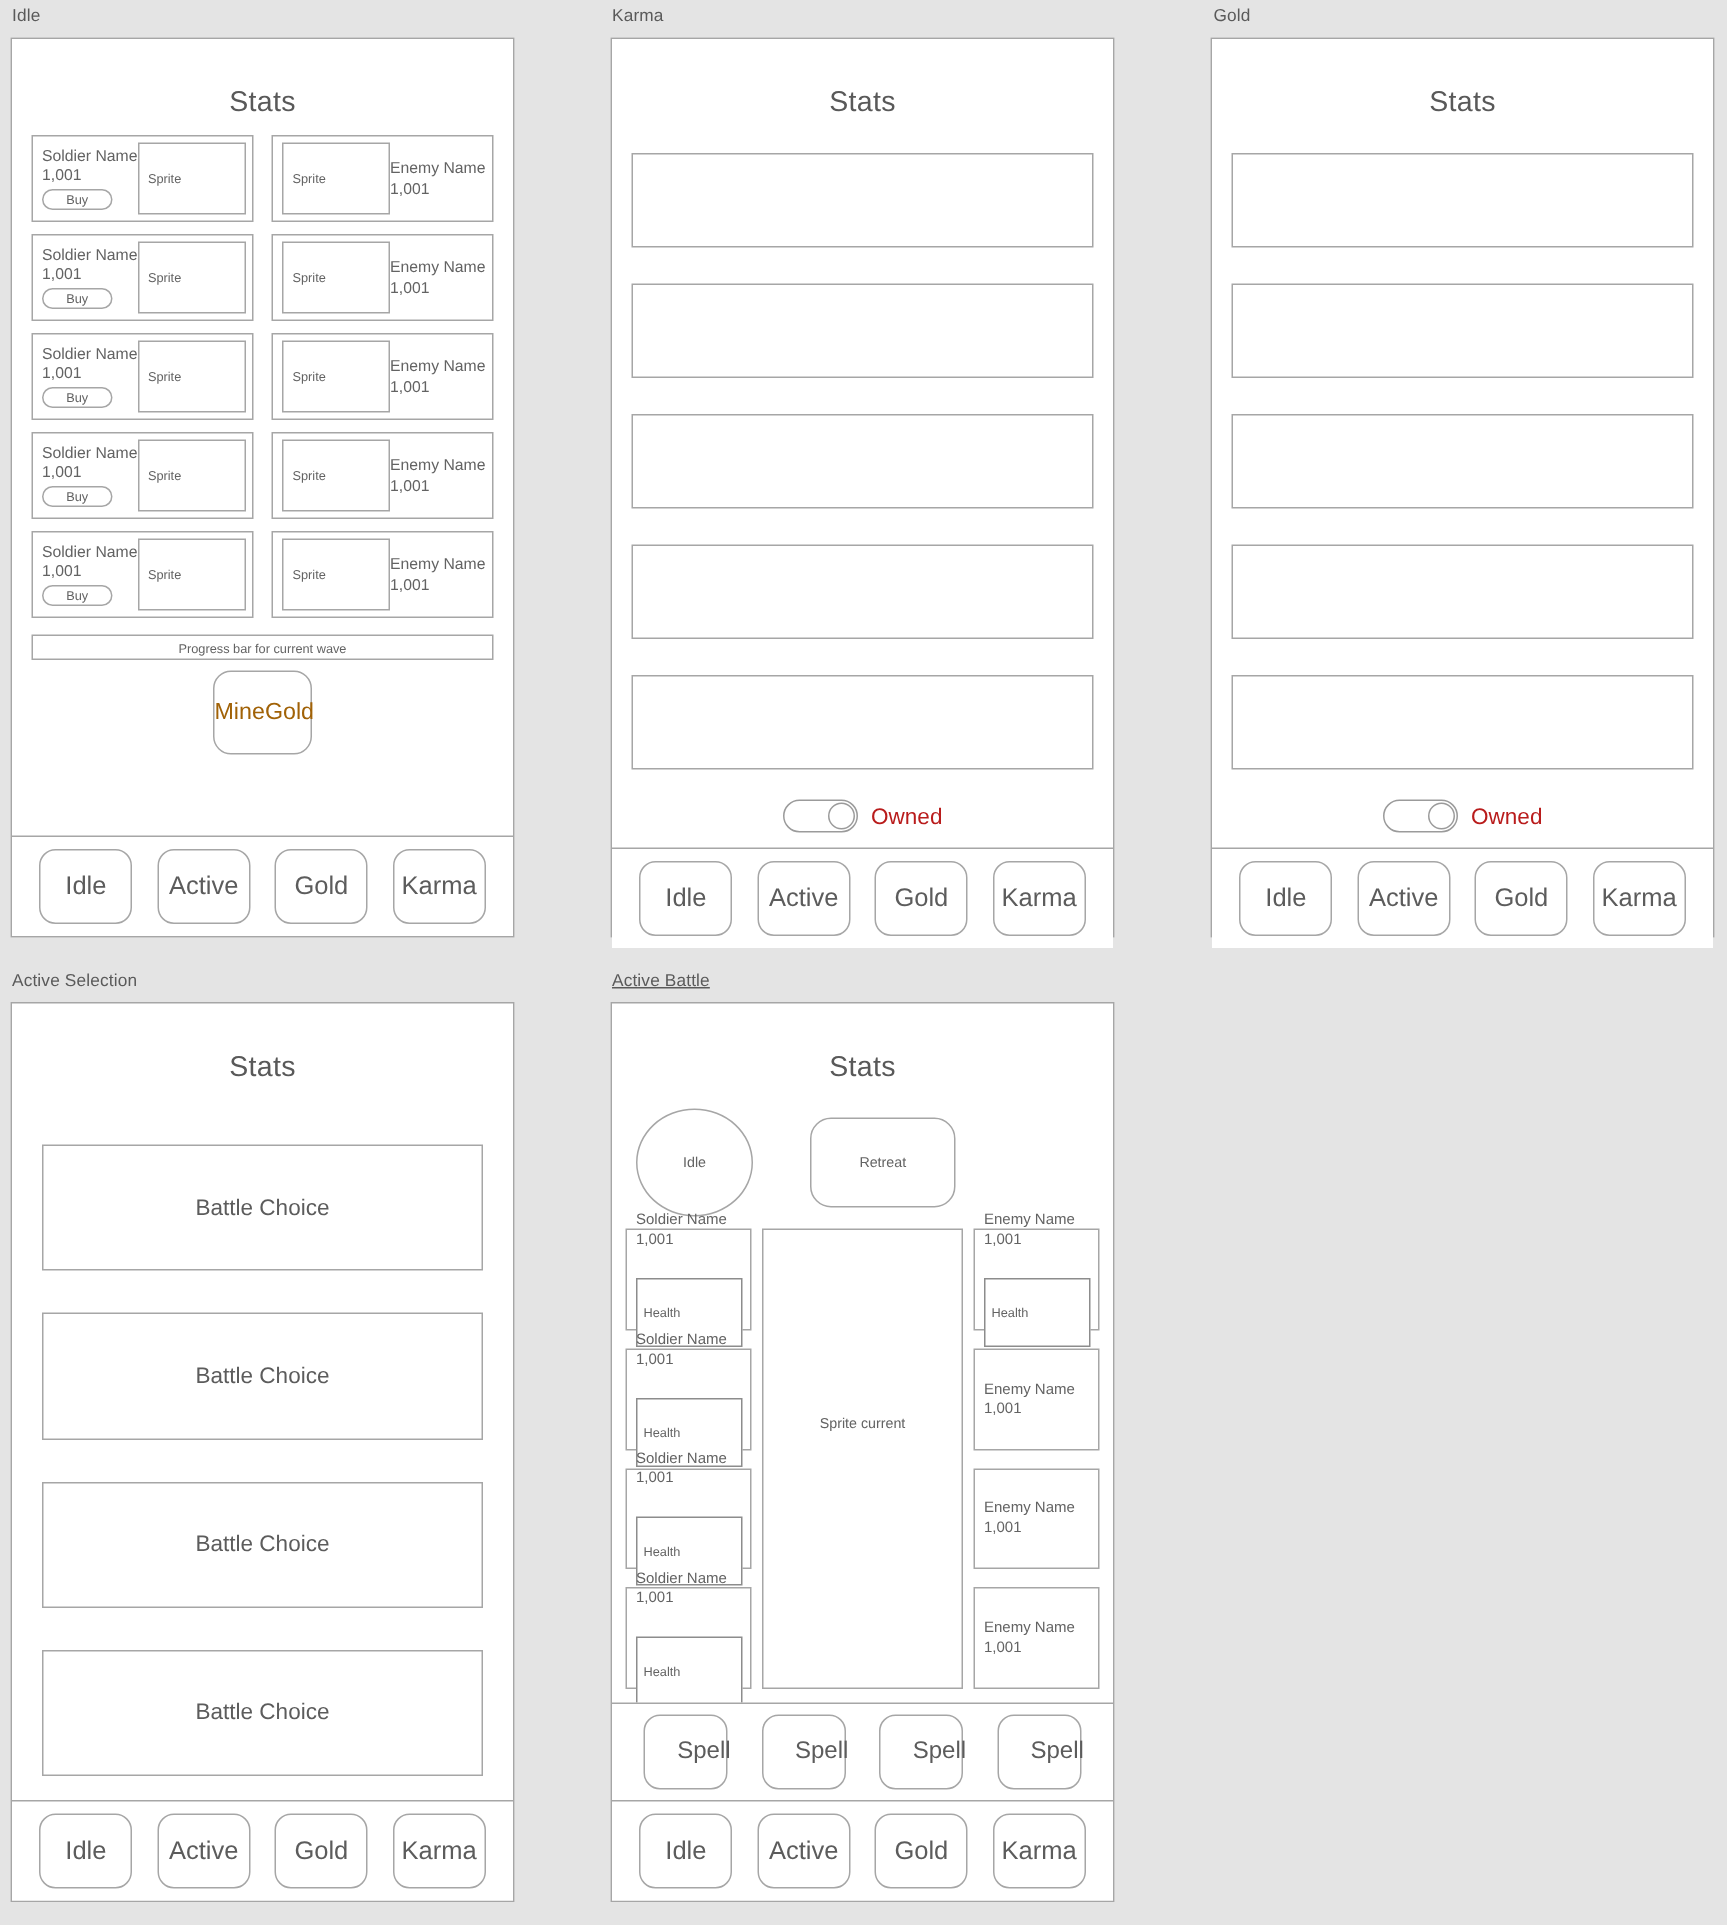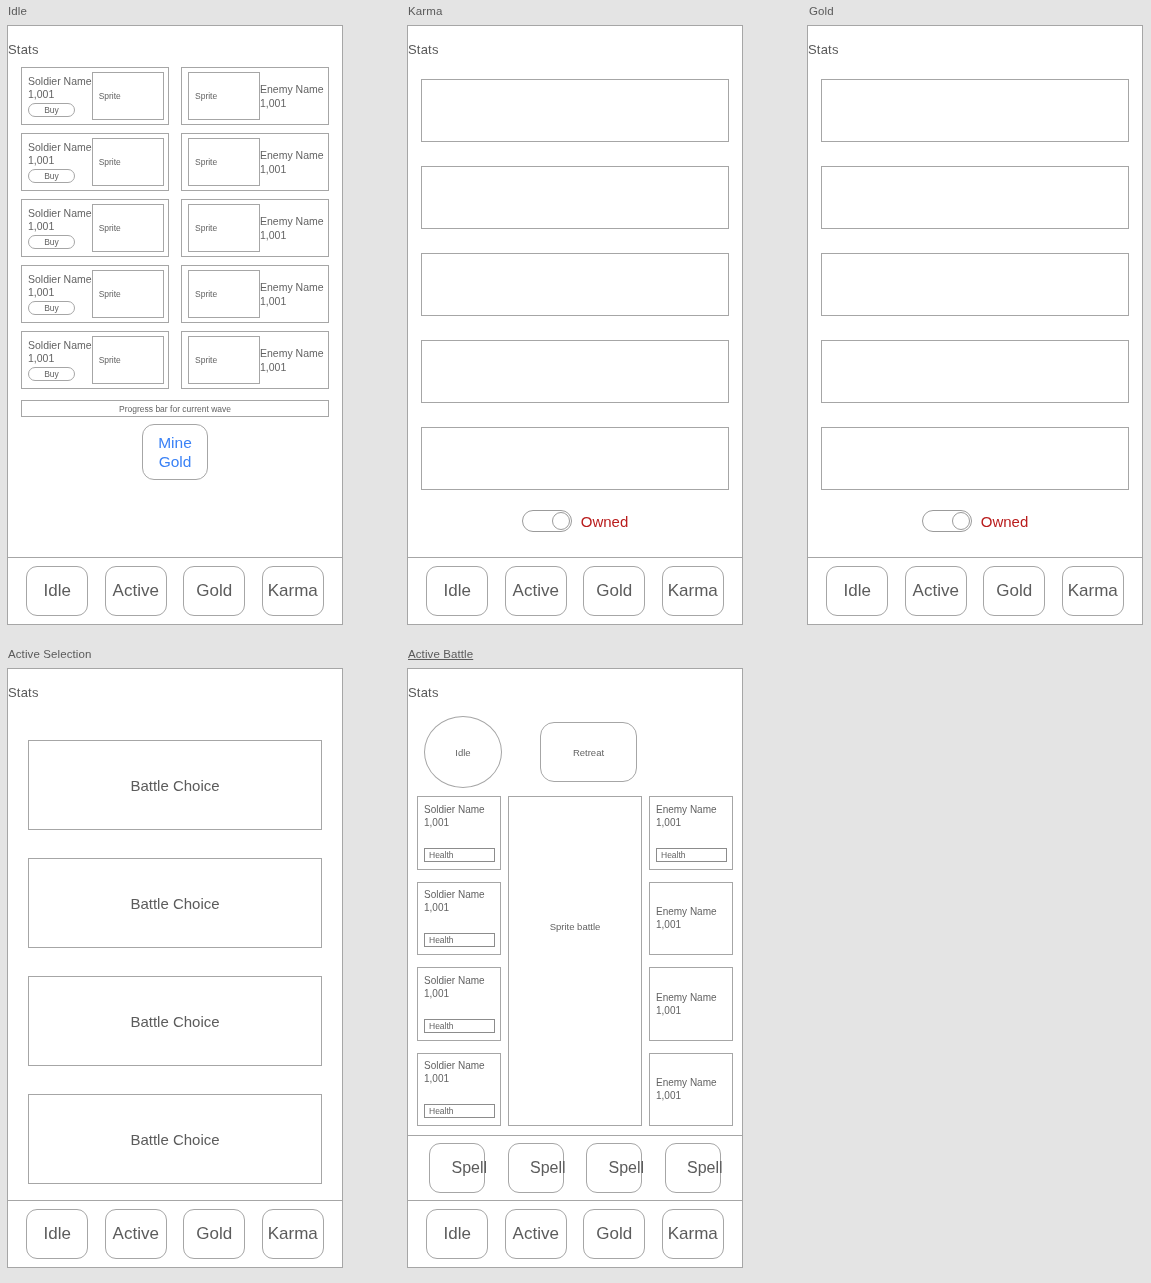--- a/index.html
+++ b/index.html
@@ -31,25 +31,25 @@
 
   .screen-body {
     flex: 1 1 auto;
     position: relative;
     display: flex;
     flex-direction: column;
     overflow: visible;
   }
 
   .stats-title {
-    text-align: left;
-    font-size: 13px;
+    text-align: center;
+    font-size: 19px;
     color: #595959;
     font-weight: normal;
-    padding-top: 16px;
+    padding-top: 32px;
     padding-bottom: 10px;
     letter-spacing: 0.2px;
   }
 
   
   .card-row {
     display: flex;
     gap: 12px;
     padding: 0 13px;
     margin-bottom: 8px;
@@ -132,26 +132,25 @@
     position: relative;
     z-index: 3;
   }
   .mine-btn {
     width: 66px;
     height: 56px;
     border: 1px solid #a6a6a6;
     border-radius: 12px;
     background: #fff;
     display: flex;
-    flex-direction: column;
-    align-items: center;
-    justify-content: center;
+    align-items: center;
+    justify-content: space-between;
     font-size: 15.5px;
     line-height: 1.25;
-    color: #3b82f6;
+    color: #a16207;
     cursor: pointer;
   }
 
   
   .nav-bar {
     border-top: 1px solid #a6a6a6;
     background: #fff;
     display: flex;
     justify-content: space-around;
     align-items: center;
@@ -291,21 +290,21 @@
     gap: 2px;
     min-height: 0;
   }
   .battle-unit .unit-name,
   .battle-unit .unit-value { font-size: 10px; }
   .health-bar {
     border: 1px solid #8c8c8c;
     background: #fff;
     font-size: 8.5px;
     color: #636363;
-    padding: 1px 4px;
+    padding: 17px 4px;
     margin-top: 18px;
   }
   .sprite-battle {
     flex: 1 1 auto;
     border: 1px solid #a6a6a6;
     background: #fff;
     display: flex;
     justify-content: center;
     font-size: 9.5px;
     color: #636363;
@@ -549,21 +548,21 @@
           <span class="unit-value">1,001</span>
           <div class="health-bar">Health</div>
         </div>
         <div class="battle-unit">
           <span class="unit-name">Soldier Name</span>
           <span class="unit-value">1,001</span>
           <div class="health-bar">Health</div>
         </div>
       </div>
 
-      <div class="sprite-battle">Sprite battle</div>
+      <div class="sprite-battle">Sprite current</div>
 
       <div class="battle-col">
         <div class="battle-unit">
           <span class="unit-name">Enemy Name</span>
           <span class="unit-value">1,001</span>
           <div class="health-bar">Health</div>
         </div>
         <div class="battle-unit">
           <span class="unit-name">Enemy Name</span>
           <span class="unit-value">1,001</span>

